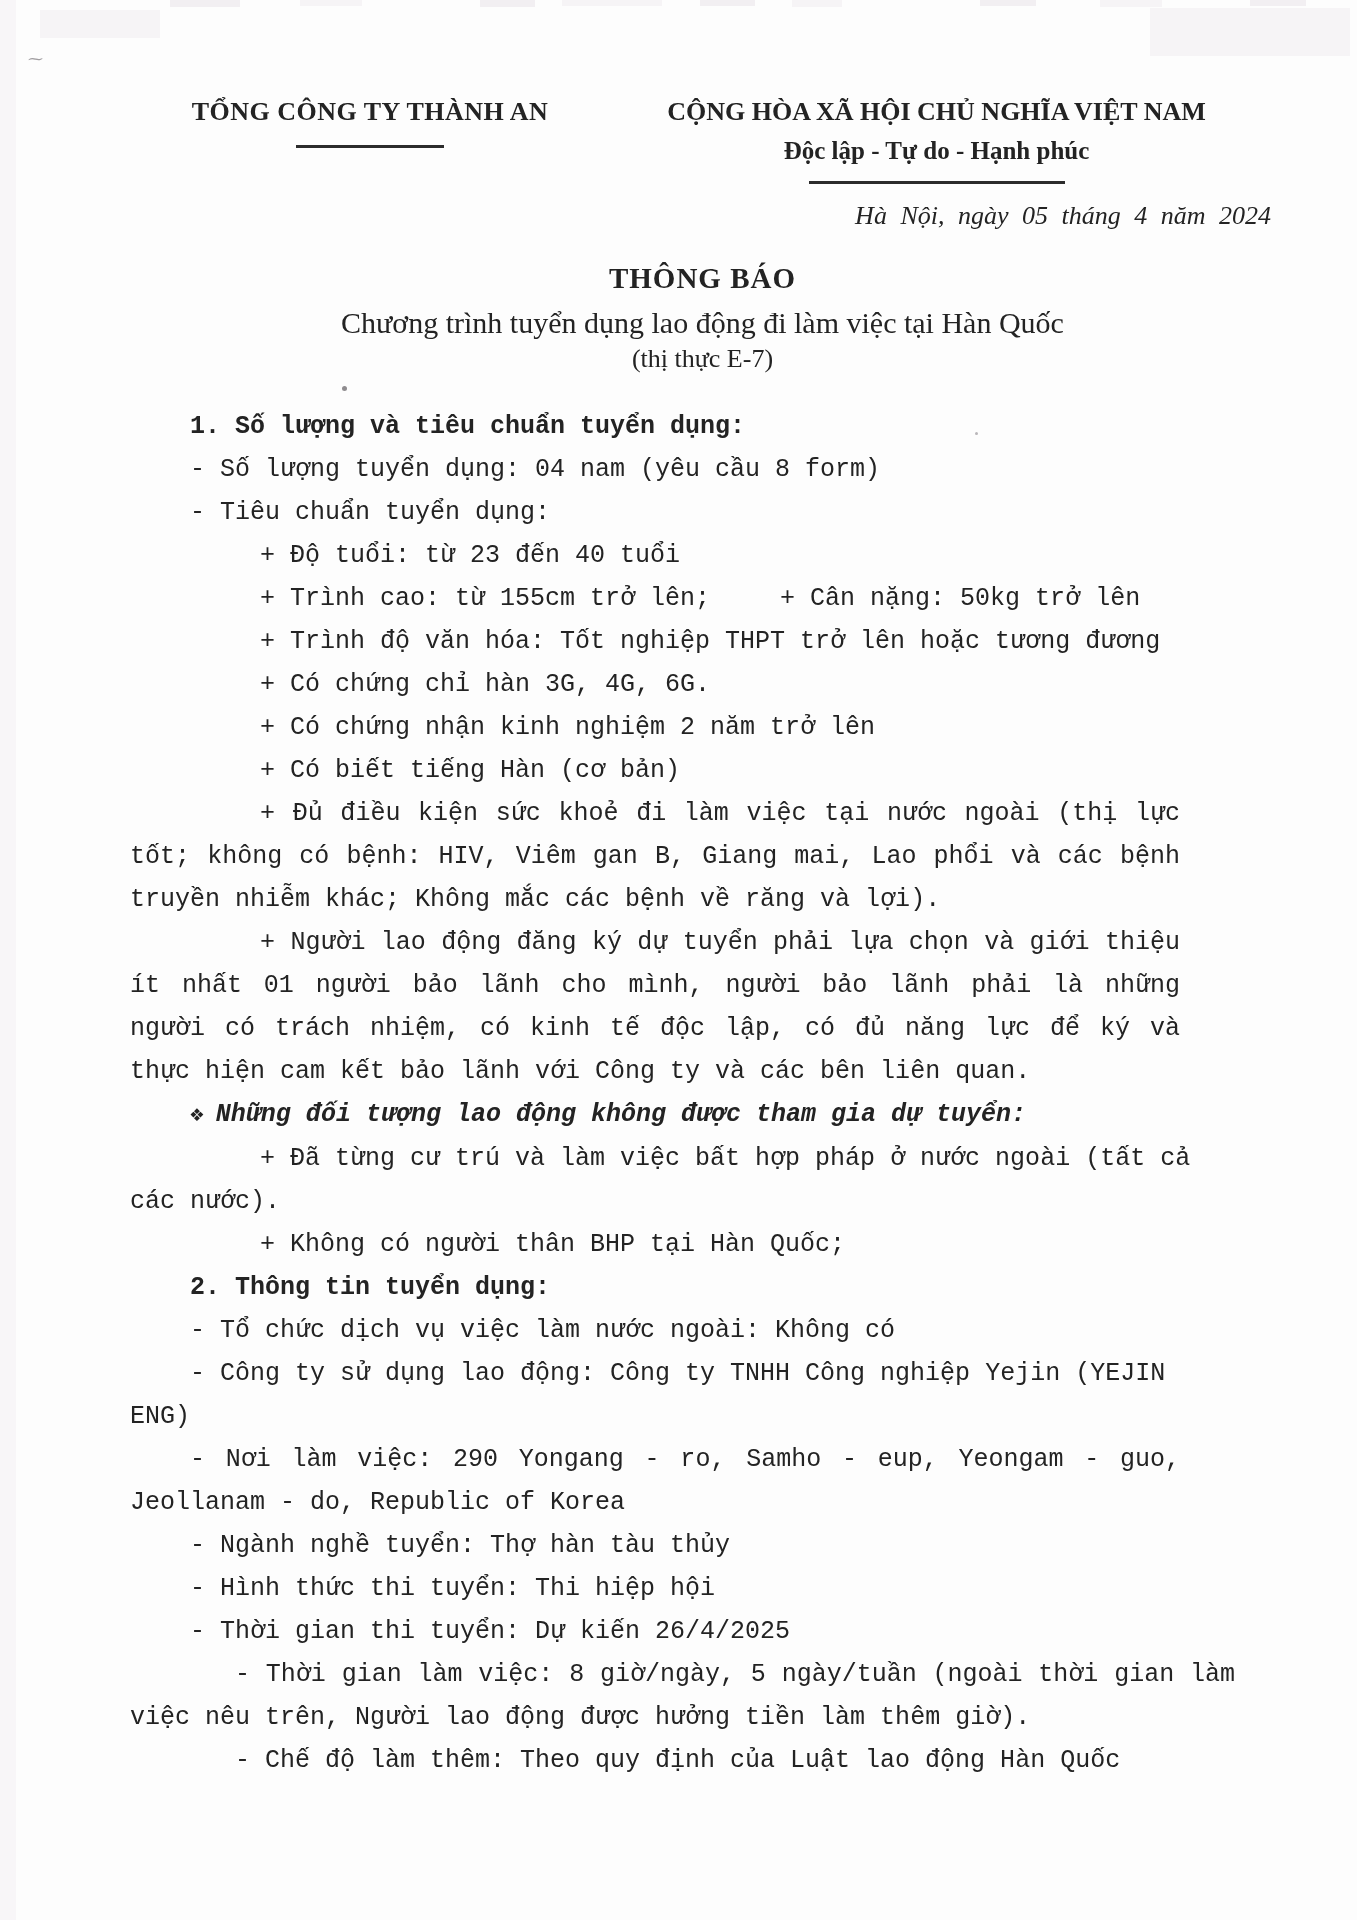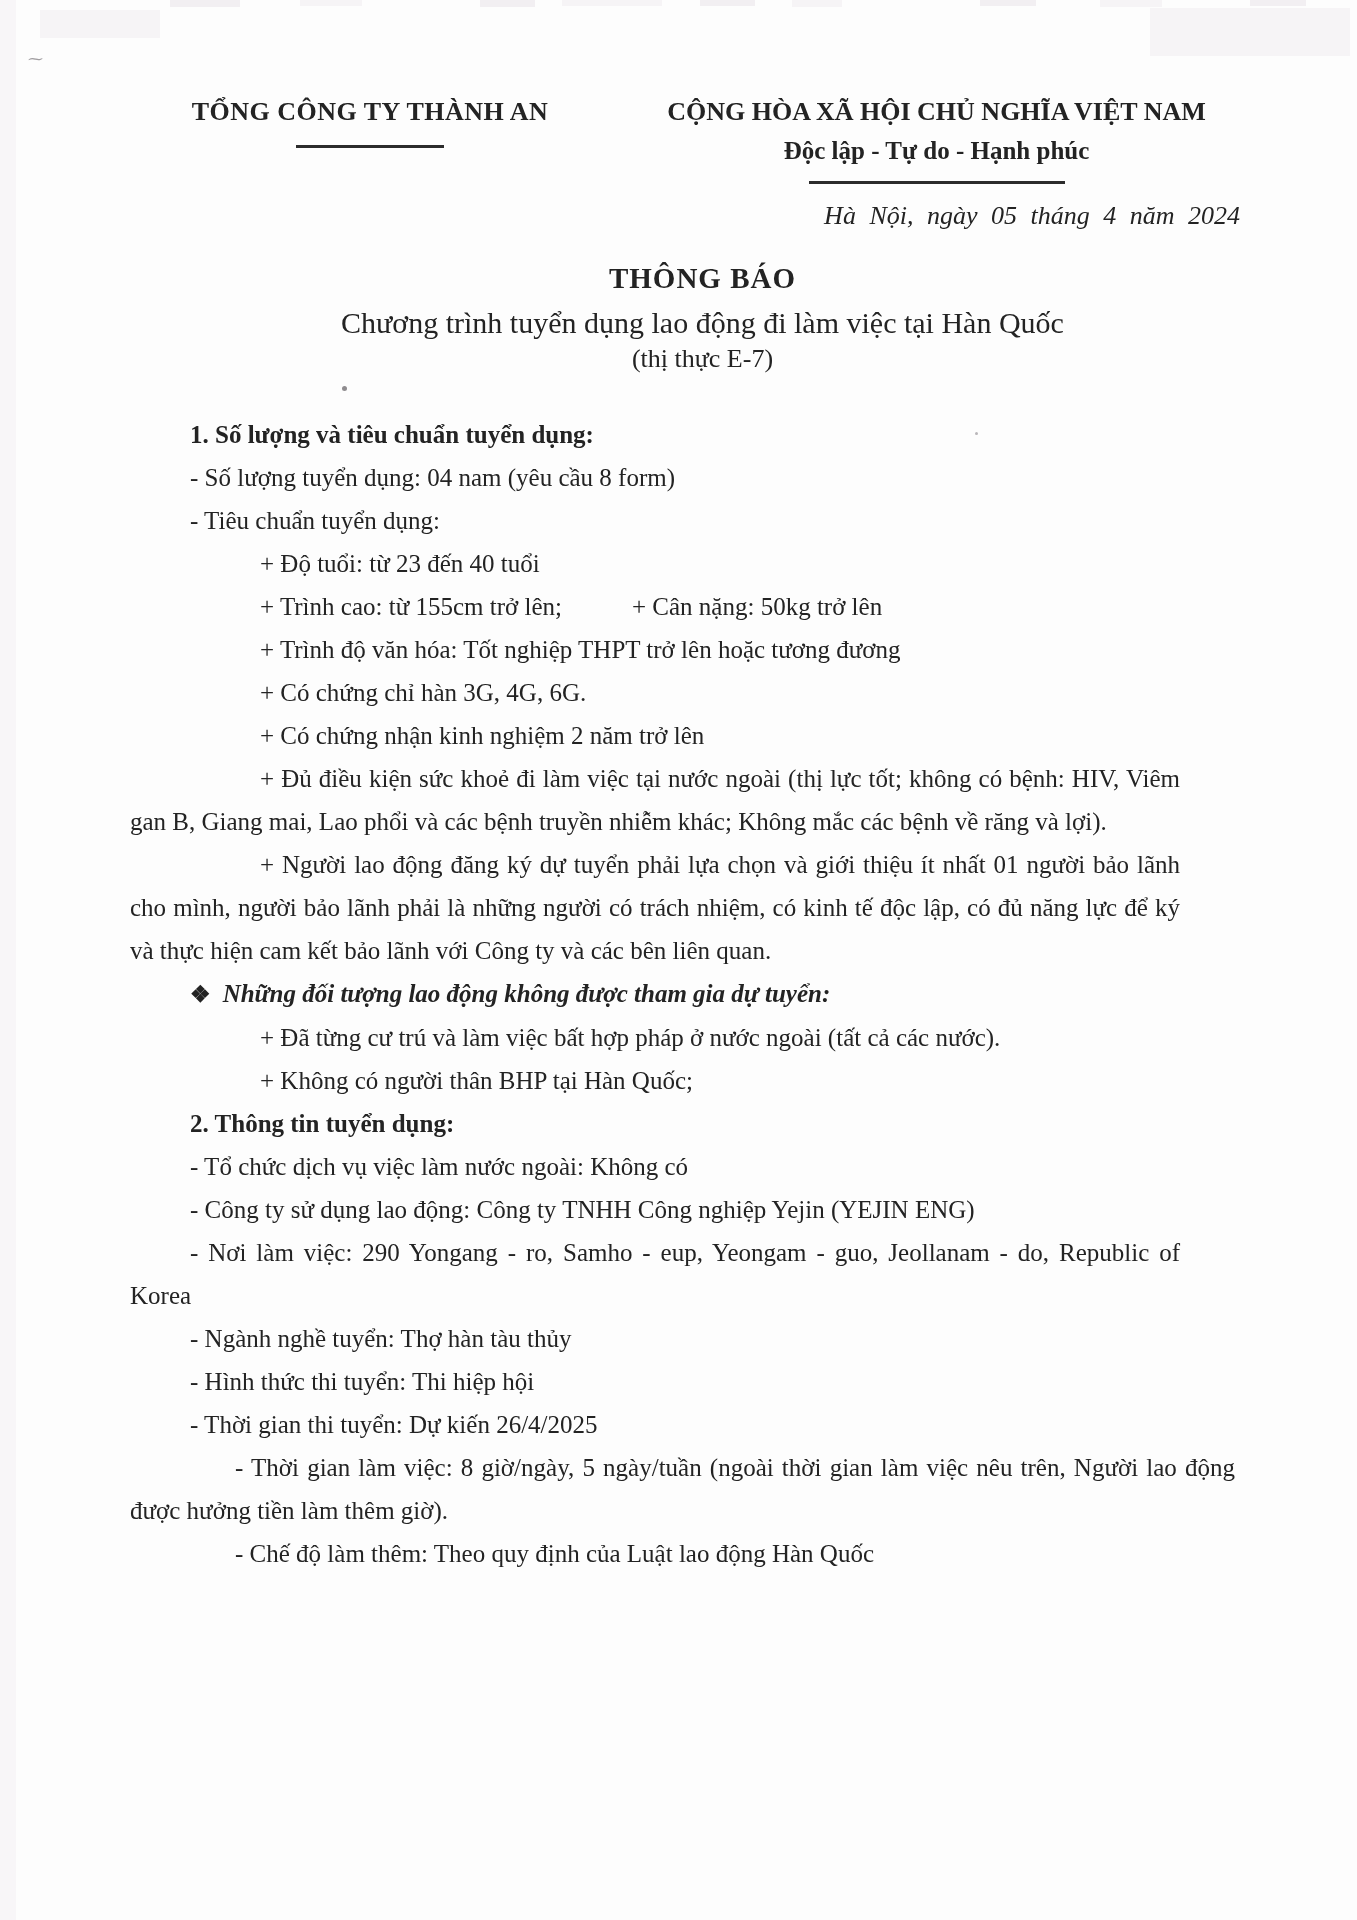--- a/index.html
+++ b/index.html
@@ -25,35 +25,35 @@
   .org{font-weight:bold;font-size:26px;letter-spacing:.5px;line-height:32px;}
   .rule-l{width:148px;height:3px;background:#2c2c2c;margin:17px auto 0;}
   .h-right{flex:1;text-align:center;}
   .republic{font-weight:bold;font-size:26px;line-height:32px;}
   .motto{font-weight:bold;font-size:25px;margin-top:8px;line-height:30px;}
   .rule-r{width:256px;height:3px;background:#2c2c2c;margin:15px auto 0;}
 
   .dateline{
     margin-top:15px;
     text-align:right;
-    padding-right:117px;
+    padding-right:86px;
     font-style:italic;
     font-size:26px;
     word-spacing:7px;
     line-height:34px;
   }
 
   
   .titleblock{text-align:center;margin:26px 122px 0 170px;}
   .doc-title{font-size:29px;font-weight:bold;letter-spacing:1px;line-height:38px;}
   .doc-subtitle{font-size:30px;margin-top:8px;line-height:36px;}
   .visa{font-size:26px;line-height:36px;}
 
   
-  .body{margin:36px 122px 0 130px;font-size:25px;line-height:43px;}
+  .body{margin:28px 122px 0 130px;font-size:25px;line-height:43px;font-family:Liberation Mono, monospace;}
   .body p{margin:0;}
   .h-sec{font-weight:bold;text-indent:60px;}
   .i1{text-indent:60px;}
   .i15{text-indent:105px;}
   .i2{text-indent:130px;}
   .just{text-align:justify;}
   .w1{width:1050px;}
   .mt-s{margin-top:5px;}
   .mt-m{margin-top:13px;}
   .mt-l{margin-top:24px;}
@@ -108,20 +108,21 @@
   <div class="body">
 
     <p class="h-sec">1. Số lượng và tiêu chuẩn tuyển dụng:</p>
     <p class="i1">- Số lượng tuyển dụng: 04 nam (yêu cầu 8 form)</p>
     <p class="i1">- Tiêu chuẩn tuyển dụng:</p>
     <p class="i2">+ Độ tuổi: từ 23 đến 40 tuổi</p>
     <p class="i2"><span>+ Trình cao: từ 155cm trở lên;</span><span class="seg2">+ Cân nặng: 50kg trở lên</span></p>
     <p class="i2">+ Trình độ văn hóa: Tốt nghiệp THPT trở lên hoặc tương đương</p>
     <p class="i2">+ Có chứng chỉ hàn 3G, 4G, 6G.</p>
     <p class="i2">+ Có chứng nhận kinh nghiệm 2 năm trở lên</p>
+    <p class="i2">+ Có biết tiếng Hàn (cơ bản)</p>
     <p class="i2 just w1 mt-s">+ Đủ điều kiện sức khoẻ đi làm việc tại nước ngoài (thị lực tốt; không có bệnh: HIV, Viêm gan B, Giang mai, Lao phổi và các bệnh truyền nhiễm khác; Không mắc các bệnh về răng và lợi).</p>
     <p class="i2 just w1 mt-s">+ Người lao động đăng ký dự tuyển phải lựa chọn và giới thiệu ít nhất 01 người bảo lãnh cho mình, người bảo lãnh phải là những người có trách nhiệm, có kinh tế độc lập, có đủ năng lực để ký và thực hiện cam kết bảo lãnh với Công ty và các bên liên quan.</p>
 
     <p class="excl-head mt-m"><span class="marker">❖</span><span>Những đối tượng lao động không được tham gia dự tuyển:</span></p>
     <p class="i2">+ Đã từng cư trú và làm việc bất hợp pháp ở nước ngoài (tất cả các nước).</p>
     <p class="i2">+ Không có người thân BHP tại Hàn Quốc;</p>
 
     <p class="h-sec mt-l">2. Thông tin tuyển dụng:</p>
     <p class="i1 mt-s">- Tổ chức dịch vụ việc làm nước ngoài: Không có</p>
     <p class="i1">- Công ty sử dụng lao động: Công ty TNHH Công nghiệp Yejin (YEJIN ENG)</p>

